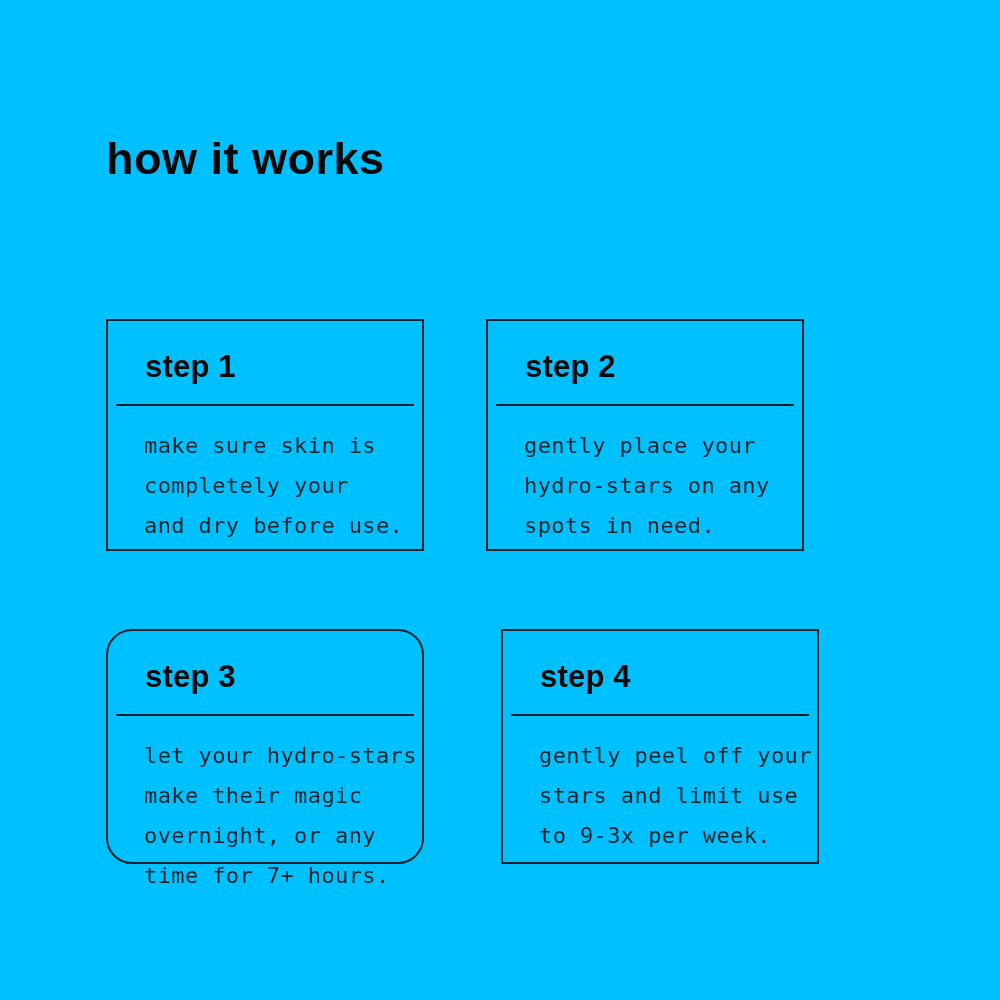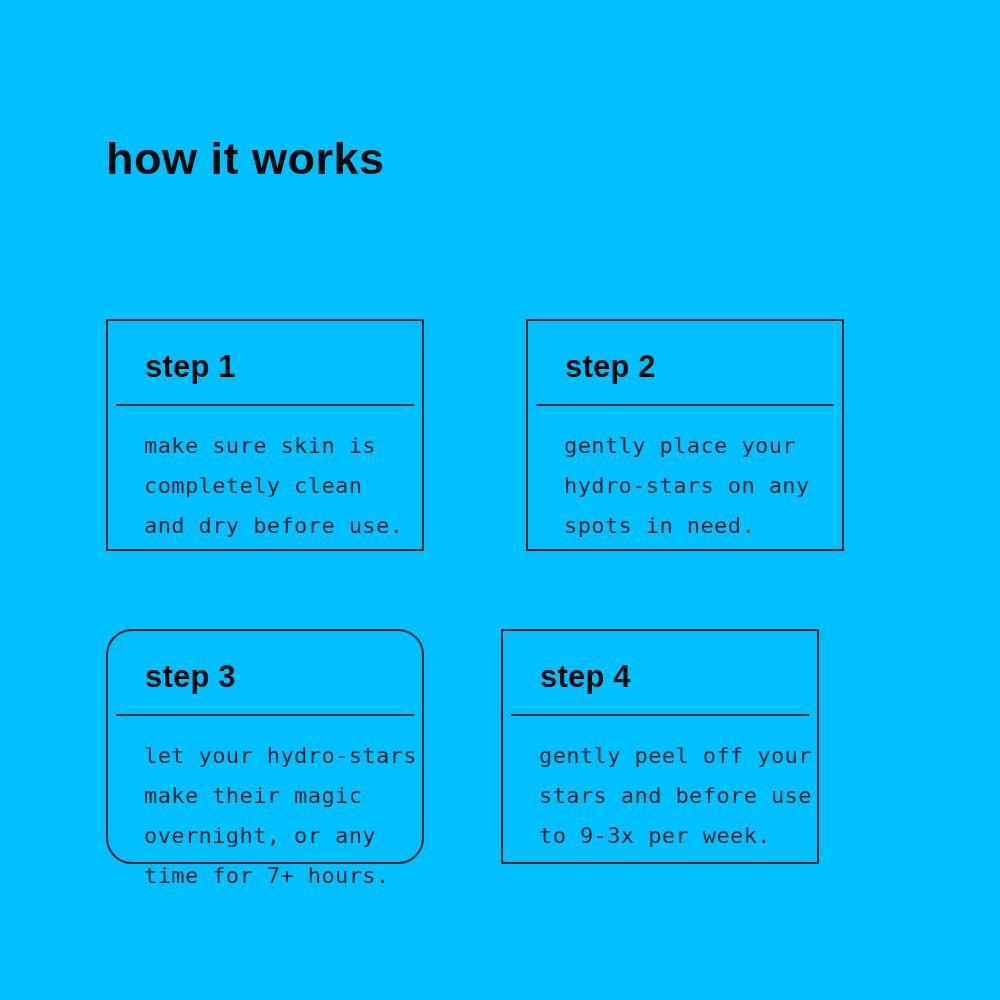--- a/index.html
+++ b/index.html
@@ -28,21 +28,21 @@
     color: var(--heading);
     font-family: "Liberation Sans", "DejaVu Sans", sans-serif;
   }
   .card {
     position: absolute;
     width: 318px;
     border: 2px solid var(--border);
     background: transparent;
   }
   .card.pos-1 { left: 74px;  top: 287px; height: 232px; }
-  .card.pos-2 { left: 494px; top: 287px; height: 232px; }
+  .card.pos-2 { left: 454px; top: 287px; height: 232px; }
   .card.pos-3 { left: 74px;  top: 597px; height: 235px; border-radius: 26px; }
   .card.pos-4 { left: 469px; top: 597px; height: 235px; }
   .card-header {
     height: 77px;
     border-bottom: 2px solid var(--border);
     display: flex;
     align-items: center;
     padding-left: 21px;
   }
   .card-label {
@@ -70,21 +70,21 @@
 <div class="canvas">
 
   <h1 class="page-title">how it works</h1>
 
   <section class="card pos-1">
     <header class="card-header">
       <h2 class="card-label">step 1</h2>
     </header>
     <div class="card-body">
       <div class="line">make sure skin is</div>
-      <div class="line">completely clean</div>
+      <div class="line">completely your</div>
       <div class="line">and dry before use.</div>
     </div>
   </section>
 
   <section class="card pos-2">
     <header class="card-header">
       <h2 class="card-label">step 2</h2>
     </header>
     <div class="card-body">
       <div class="line">gently place your</div>
@@ -104,18 +104,18 @@
       <div class="line">time for 7+ hours.</div>
     </div>
   </section>
 
   <section class="card pos-4">
     <header class="card-header">
       <h2 class="card-label">step 4</h2>
     </header>
     <div class="card-body">
       <div class="line">gently peel off your</div>
-      <div class="line">stars and before use</div>
+      <div class="line">stars and limit use</div>
       <div class="line">to 9-3x per week.</div>
     </div>
   </section>
 
 </div>
 
 </body></html>

